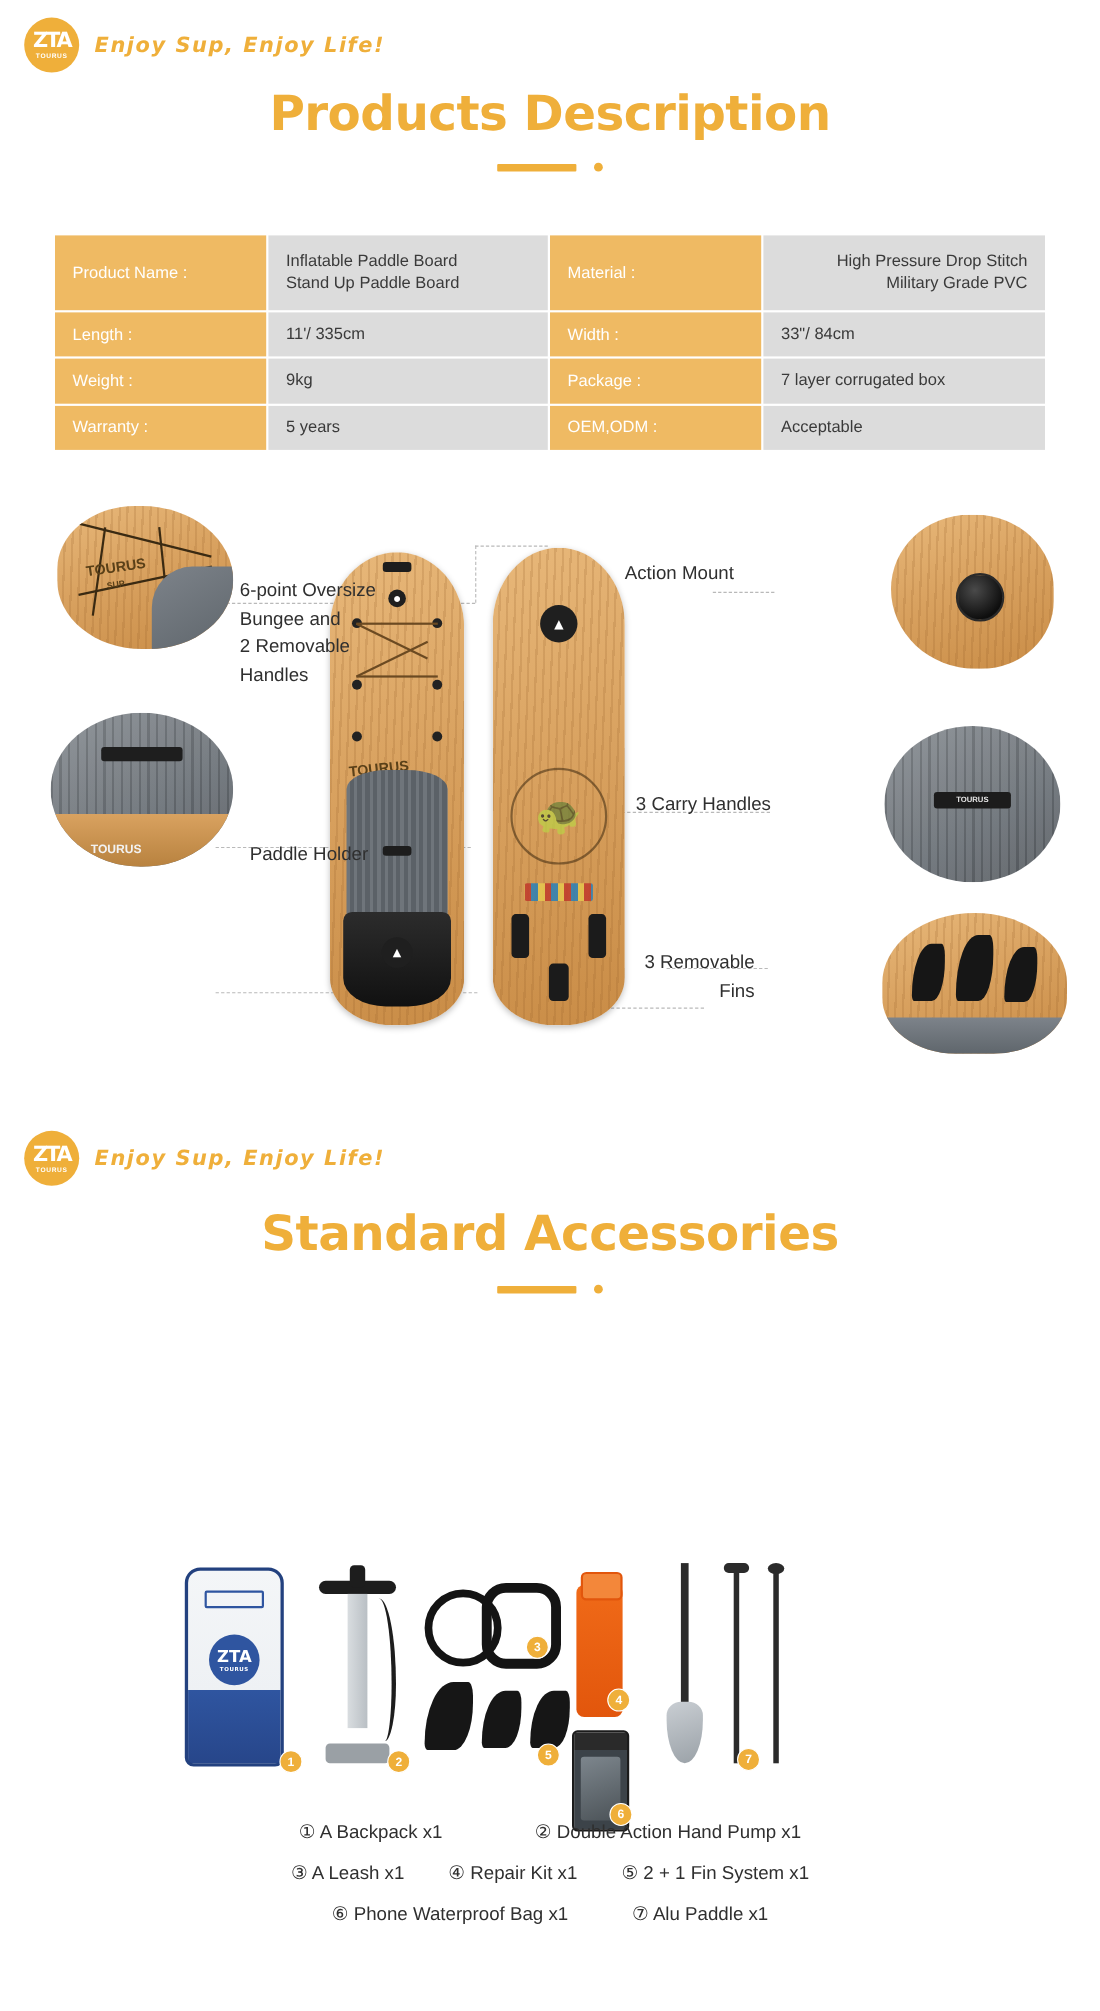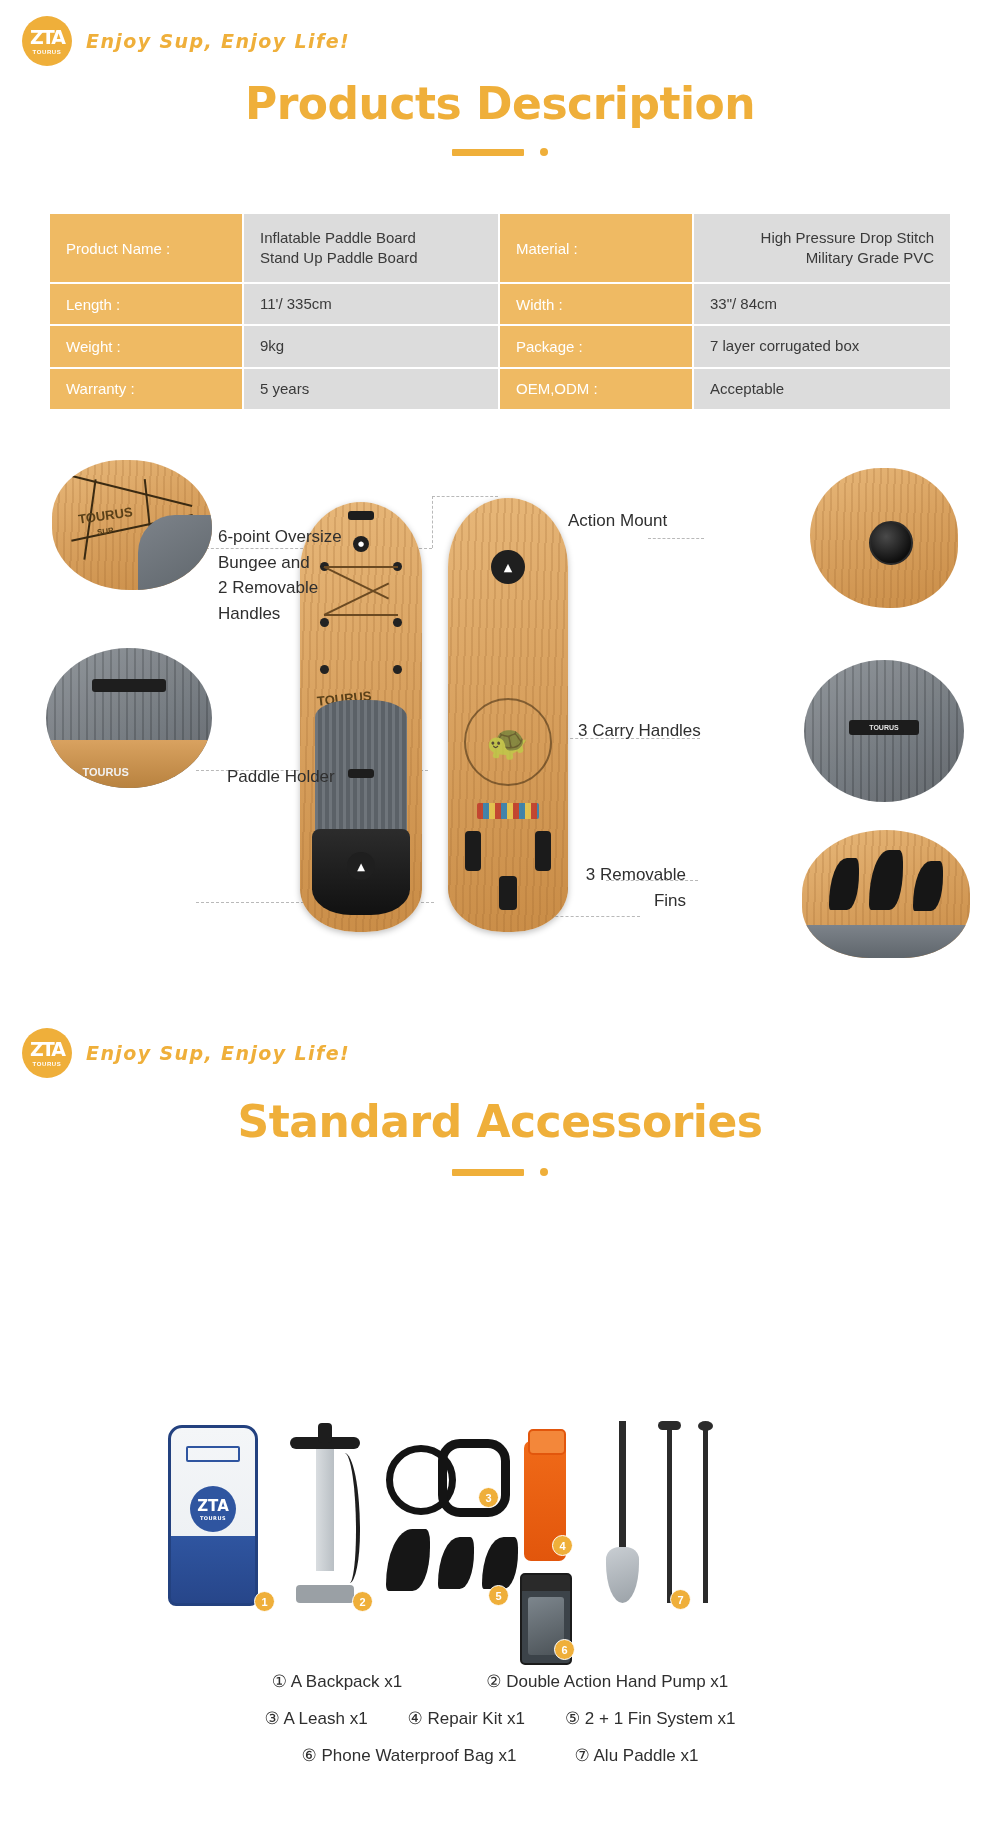--- a/index.html
+++ b/index.html
@@ -413,21 +413,21 @@
         </div>
       <div class="rod">
           <div class="tip"></div>
           <div class="r"></div>
         </div>
     </div>
     <div class="badge" style="left:670px;top:174px;">7</div>
   </div>
 
   <div class="legend">
-    <div class="row" style="gap:84px;margin-top:16px;">
+    <div class="row" style="gap:84px;">
       <span>① A Backpack x1</span>
       <span>② Double Action Hand Pump x1</span>
     </div>
     <div class="row" style="gap:40px;">
       <span>③ A Leash x1</span>
       <span>④ Repair Kit x1</span>
       <span>⑤ 2 + 1 Fin System x1</span>
     </div>
     <div class="row" style="gap:58px;">
       <span>⑥ Phone Waterproof Bag x1</span>

